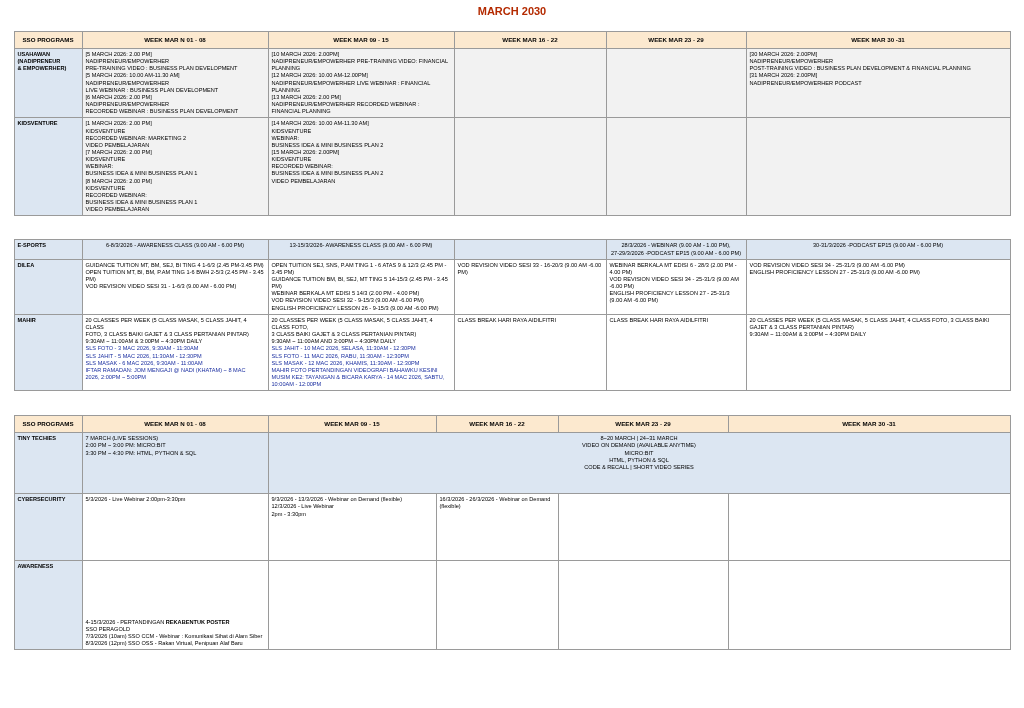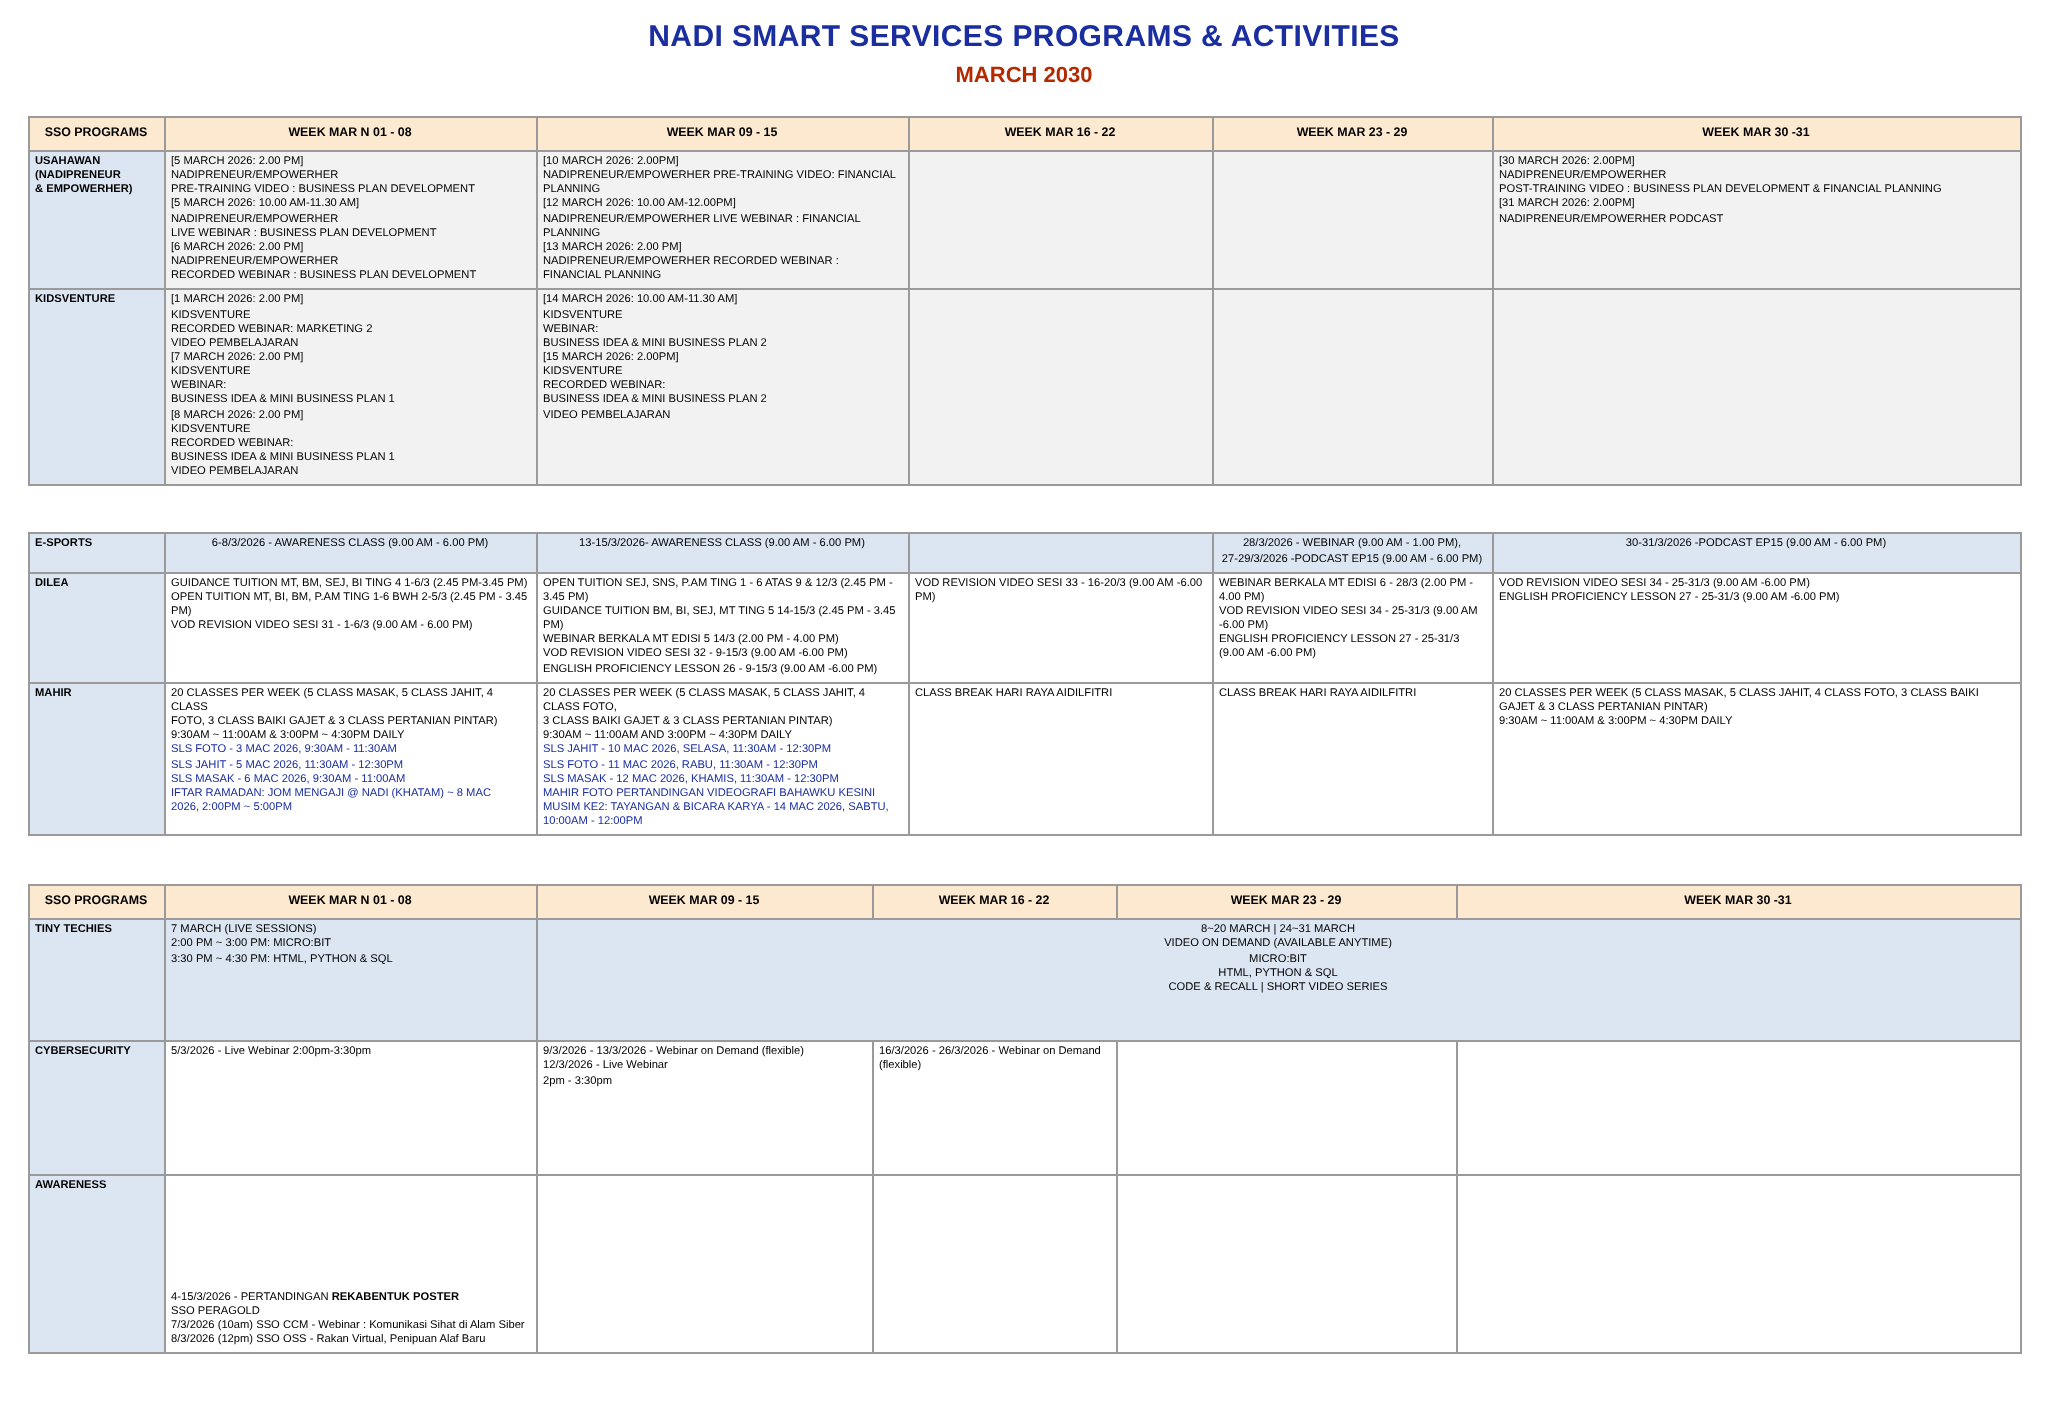--- a/index.html
+++ b/index.html
@@ -62,21 +62,20 @@
   .tblue{color:#1a2ea0;}
   .bold{font-weight:bold;}
   .ln{display:block;white-space:pre-wrap;}
   .nowrapish{white-space:pre-wrap;}
 </style>
 </head>
 <body>
 
 <div class="page">
 
-  <div class="title">NADI SMART SERVICES PROGRAMS &amp; ACTIVITIES</div>
   <div class="subtitle">MARCH 2030</div>
 
   <table class="grid">
     <colgroup>
       <col style="width:68px">
         <col style="width:186px">
         <col style="width:186px">
       <col style="width:152px">
         <col style="width:140px">
         <col style="width:264px">

